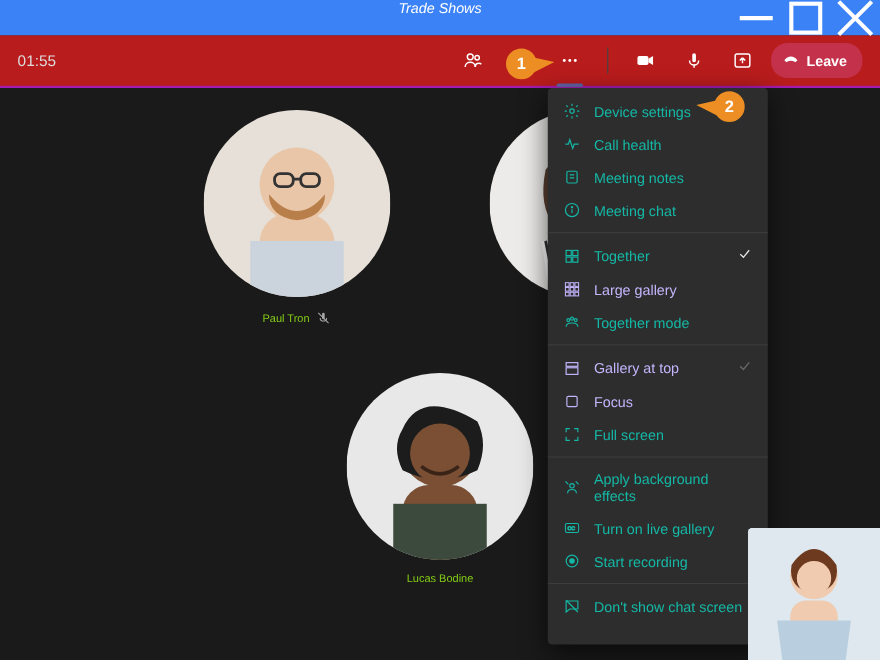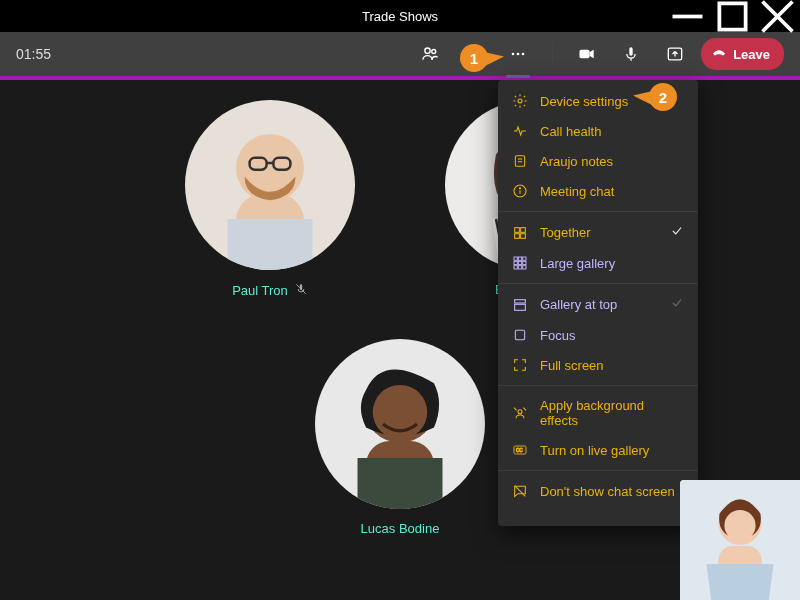--- a/index.html
+++ b/index.html
@@ -6,44 +6,44 @@
   body {
     width: 800px; height: 600px;
     background: #1a1a1a;
     font-family: 'Segoe UI', Arial, sans-serif;
     color: #fff;
     overflow: hidden;
     position: relative;
   }
   .titlebar {
     height: 32px;
-    background: #000000;
+    background: #3b82f6;
     display: flex;
-    align-items: center;
     justify-content: center;
     position: relative;
+    font-style: italic;
   }
   .titlebar-title { font-size: 13px; font-weight: 500; }
   .window-controls {
     position: absolute; right: 0; top: 0;
     display: flex; height: 32px;
   }
   .win-btn {
     width: 45px; height: 32px;
     display: flex; align-items: center; justify-content: center;
     font-size: 14px; color: #fff;
     cursor: pointer;
   }
   .toolbar {
     height: 48px;
-    background: #404040;
+    background: #b91c1c;
     display: flex;
     align-items: center;
     padding: 0 16px;
-    border-bottom: 4px solid #a21caf;
+    border-bottom: 2px solid #a21caf;
   }
   .timer { font-size: 14px; color: #ddd; }
   .toolbar-right {
     margin-left: auto;
     display: flex;
     align-items: center;
     gap: 8px;
   }
   .tool-icon {
     width: 36px; height: 36px;
@@ -87,40 +87,40 @@
   }
   .participant {
     display: flex; flex-direction: column; align-items: center;
   }
   .avatar {
     width: 170px; height: 170px; border-radius: 50%;
     overflow: hidden;
     margin: 20px 0 12px 0;
   }
   .avatar svg { width: 100%; height: 100%; display: block; }
-  .pname { font-size: 13px; color: #5eead4; display:flex; align-items:center; gap:6px; }
+  .pname { font-size: 10px; color: #84cc16; display:flex; align-items:center; gap:6px; }
   .participant.bottom { grid-column: 1 / span 2; margin-top: 20px; }
   .muted-ic svg { width:14px; height:14px; opacity:.8; }
 
   .menu {
     position: absolute;
     top: 80px; left: 498px;
     width: 200px;
     background: #2d2d2d;
     border-radius: 4px;
     box-shadow: 0 8px 24px rgba(0,0,0,0.6);
     padding: 6px 0;
     font-size: 13px;
   }
   .menu-item {
     display: flex; align-items: center;
     padding: 7px 14px;
     gap: 12px;
     cursor: pointer;
-    color: #eab308;
+    color: #14b8a6;
     position: relative;
   }
   .menu-item.disabled { color: #c4b5fd; cursor: default; }
   .menu-item .mi-icon { width: 16px; height: 16px; display:flex; align-items:center; justify-content:center; flex-shrink:0; }
   .mi-icon svg { width: 16px; height: 16px; }
   .menu-sep { height: 1px; background: #3d3d3d; margin: 5px 0; }
   .check { margin-left: auto; }
   .check svg { width:14px; height:14px; stroke:#e8e8e8; }
   .check.dis svg { stroke:#6a6a6a; }
 
@@ -323,21 +323,21 @@
     <span>Call health</span>
   </div>
   <div class="menu-item">
     <span class="mi-icon">
         <svg viewBox="0 0 24 24" fill="none" stroke="currentColor" stroke-width="1.6">
           <rect x="5" y="4" width="14" height="16" rx="2"></rect>
           <line x1="9" y1="9" x2="15" y2="9"></line>
           <line x1="9" y1="13" x2="15" y2="13"></line>
         </svg>
       </span>
-    <span>Araujo notes</span>
+    <span>Meeting notes</span>
   </div>
   <div class="menu-item">
     <span class="mi-icon">
         <svg viewBox="0 0 24 24" fill="none" stroke="currentColor" stroke-width="1.6">
           <circle cx="12" cy="12" r="9"></circle>
           <line x1="12" y1="11" x2="12" y2="16"></line>
           <circle cx="12" cy="8" r="0.8" fill="currentColor"></circle>
         </svg>
       </span>
     <span>Meeting chat</span>
@@ -366,20 +366,31 @@
           <rect x="3" y="9.5" width="5" height="5"></rect>
           <rect x="9.5" y="9.5" width="5" height="5"></rect>
           <rect x="16" y="9.5" width="5" height="5"></rect>
           <rect x="3" y="16" width="5" height="5"></rect>
           <rect x="9.5" y="16" width="5" height="5"></rect>
           <rect x="16" y="16" width="5" height="5"></rect>
         </svg>
       </span>
     <span>Large gallery</span>
   </div>
+  <div class="menu-item">
+    <span class="mi-icon">
+        <svg viewBox="0 0 24 24" fill="none" stroke="currentColor" stroke-width="1.6">
+          <circle cx="7" cy="9" r="2"></circle>
+          <circle cx="12" cy="7" r="2"></circle>
+          <circle cx="17" cy="9" r="2"></circle>
+          <path d="M4 18c0-3 3-5 8-5s8 2 8 5"></path>
+        </svg>
+      </span>
+    <span>Together mode</span>
+  </div>
   <div class="menu-sep"></div>
   <div class="menu-item disabled">
     <span class="mi-icon">
         <svg viewBox="0 0 24 24" fill="none" stroke="currentColor" stroke-width="1.6">
           <rect x="4" y="4" width="16" height="5"></rect>
           <rect x="4" y="11" width="16" height="9"></rect>
         </svg>
       </span>
     <span>Gallery at top</span>
     <span class="check dis"><svg viewBox="0 0 24 24" fill="none" stroke-width="2">
@@ -415,20 +426,29 @@
     <span>Apply background effects</span>
   </div>
   <div class="menu-item">
     <span class="mi-icon">
         <svg viewBox="0 0 24 24" fill="none" stroke="currentColor" stroke-width="1.4">
           <rect x="3" y="6" width="18" height="12" rx="2"></rect>
           <text x="6" y="15" font-size="7" fill="currentColor" font-family="Arial">CC</text>
         </svg>
       </span>
     <span>Turn on live gallery</span>
+  </div>
+  <div class="menu-item">
+    <span class="mi-icon">
+        <svg viewBox="0 0 24 24" fill="none" stroke="currentColor" stroke-width="1.6">
+          <circle cx="12" cy="12" r="8"></circle>
+          <circle cx="12" cy="12" r="3" fill="currentColor"></circle>
+        </svg>
+      </span>
+    <span>Start recording</span>
   </div>
   <div class="menu-sep"></div>
   <div class="menu-item">
     <span class="mi-icon">
         <svg viewBox="0 0 24 24" fill="none" stroke="currentColor" stroke-width="1.6">
           <path d="M4 5h16v11H9l-5 4V5z"></path>
           <line x1="4" y1="4" x2="20" y2="20"></line>
         </svg>
       </span>
     <span>Don't show chat screen</span>

